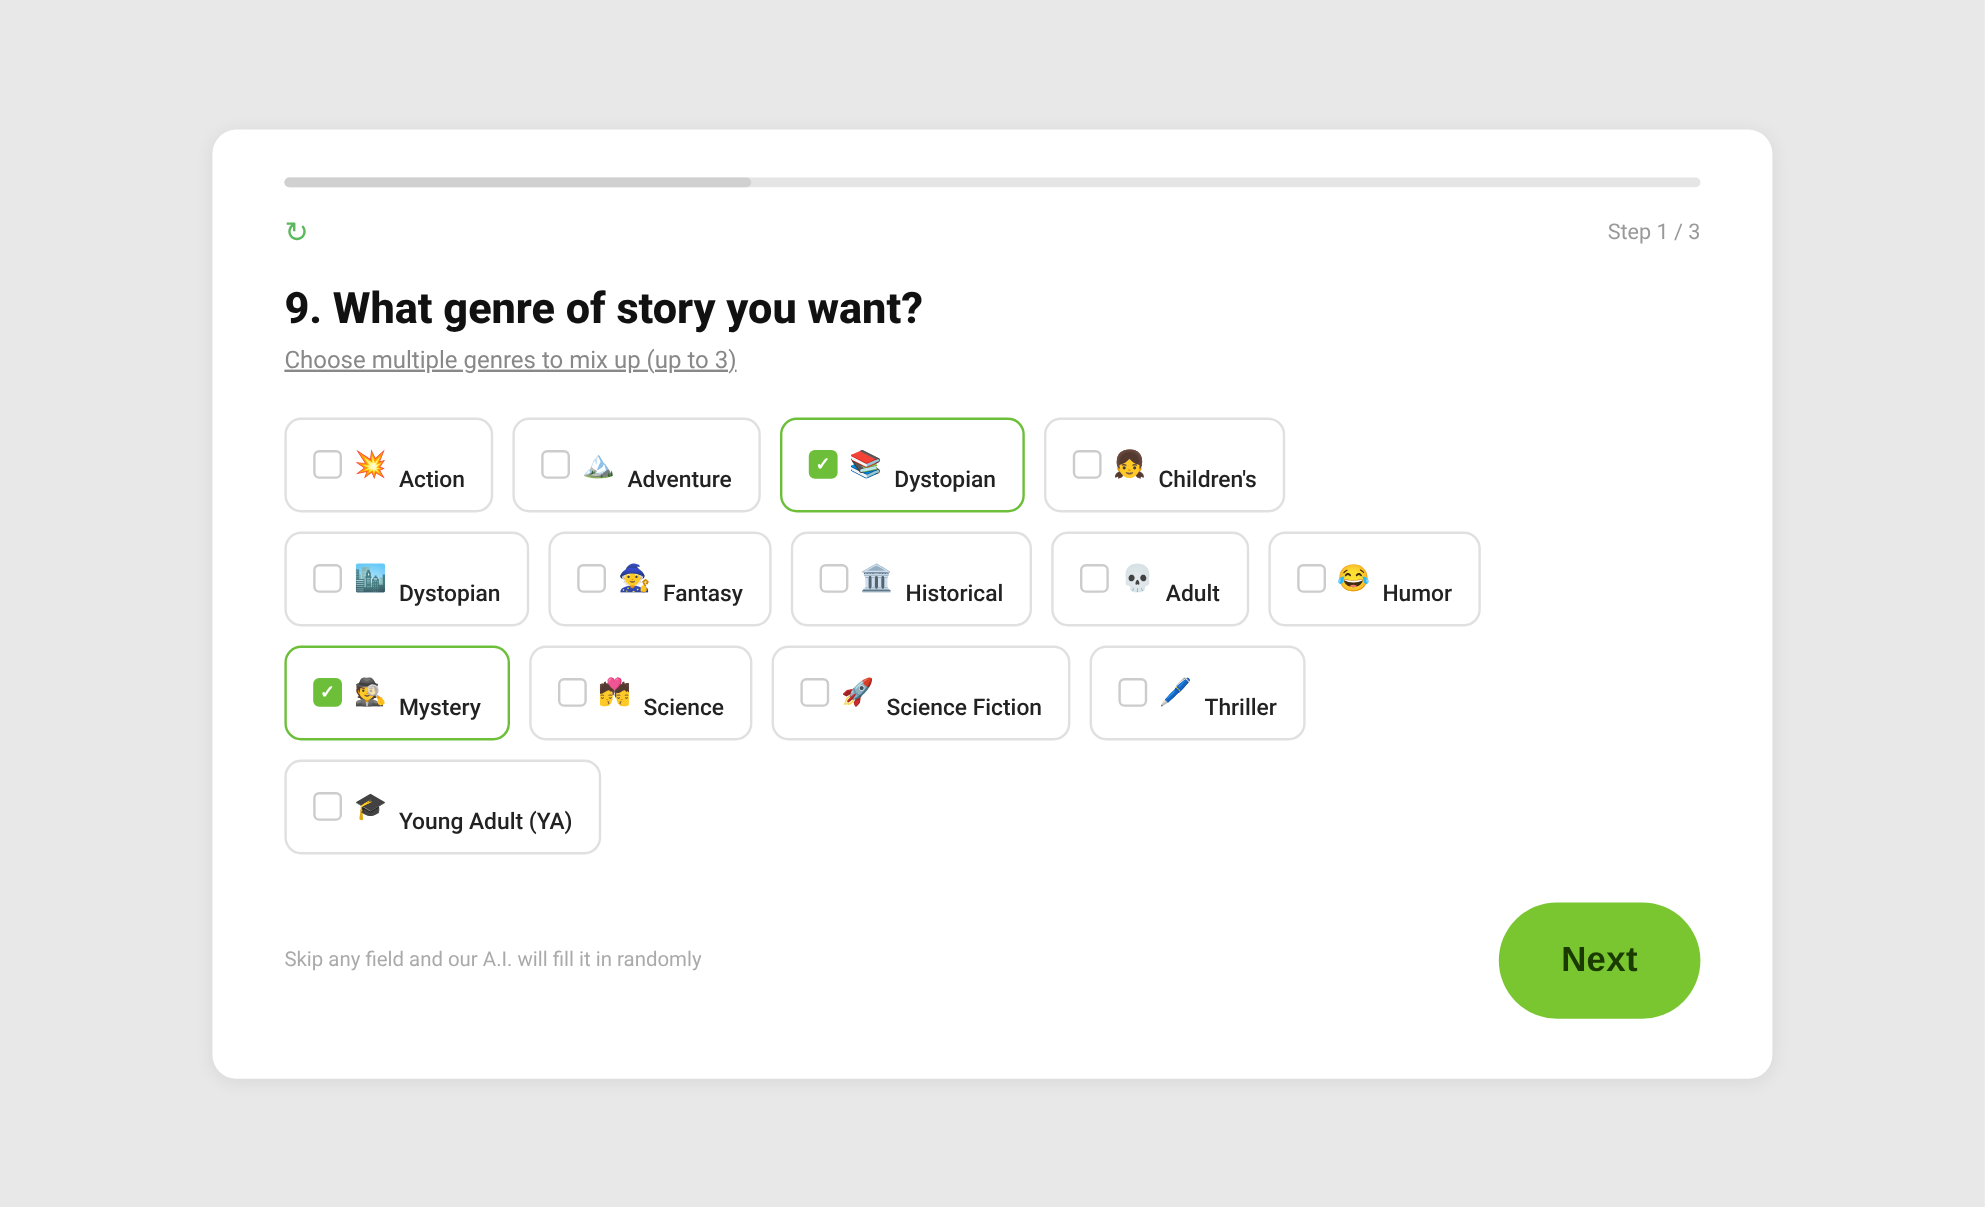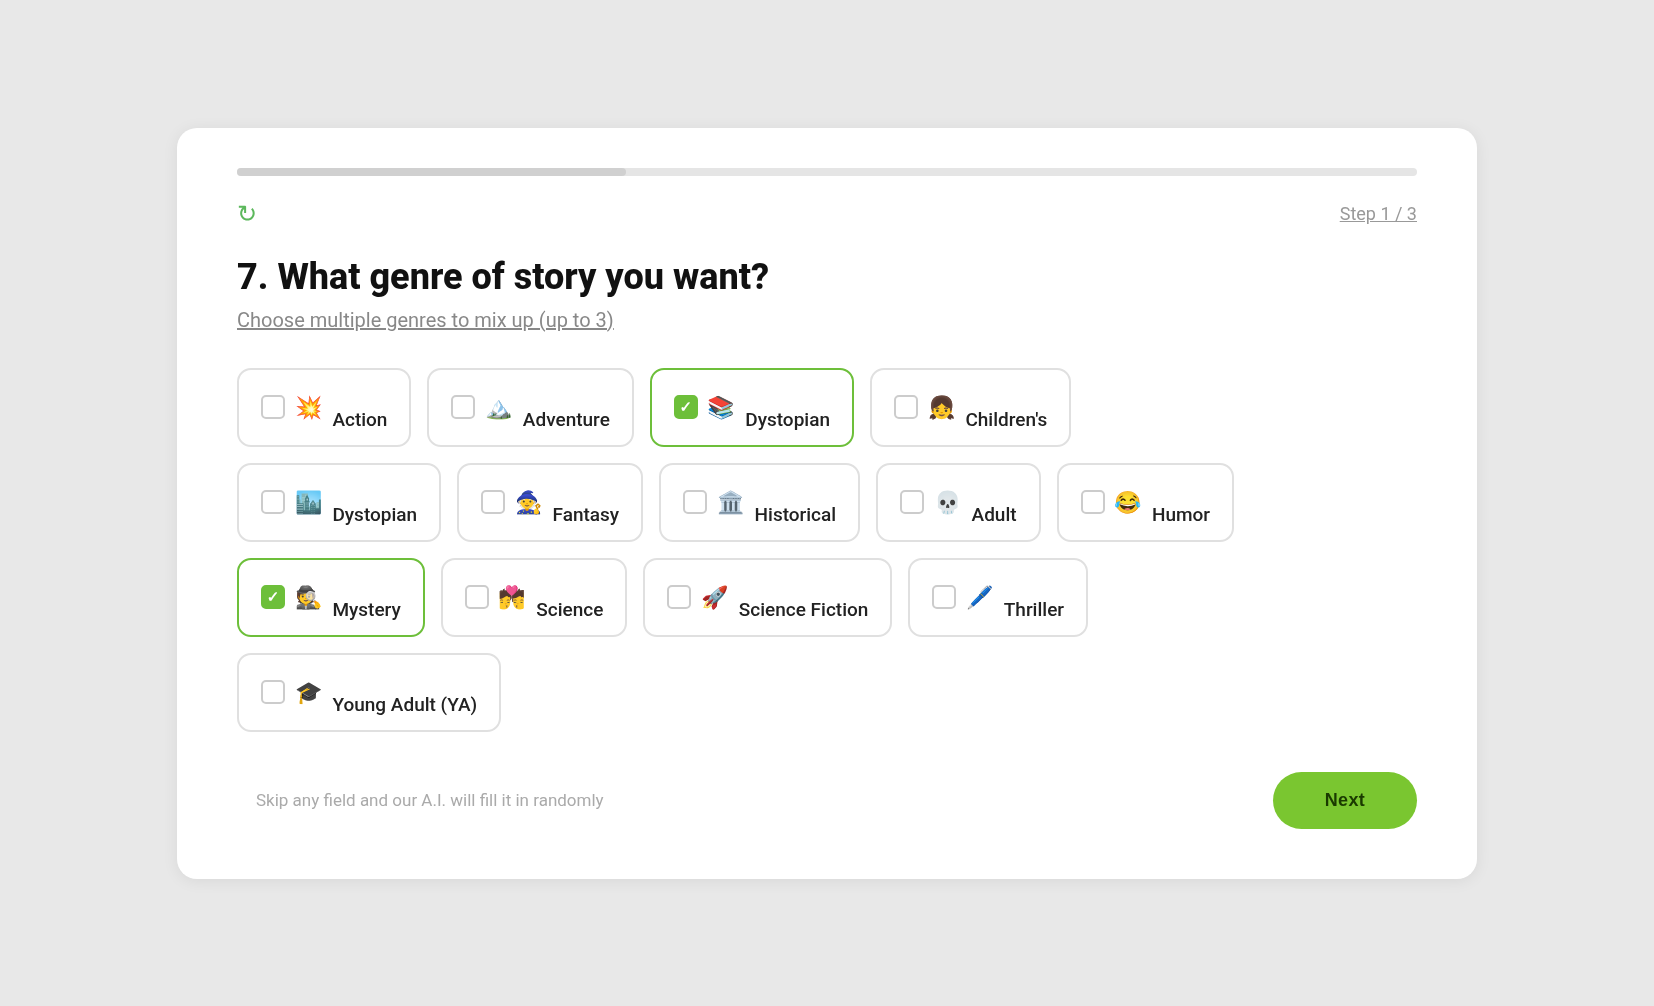--- a/index.html
+++ b/index.html
@@ -39,21 +39,20 @@
       margin-bottom: 28px;
     }
     .refresh-icon {
       color: #5cb85c;
       font-size: 24px;
       cursor: pointer;
     }
     .step-label {
       color: #999;
       font-size: 18px;
-      text-decoration: underline;
     }
     .question-title {
       font-size: 36px;
       font-weight: 800;
       color: #111;
       margin-bottom: 10px;
     }
     .question-subtitle {
       font-size: 20px;
       color: #888;
@@ -124,48 +123,47 @@
       margin-top: 24px;
     }
     .footer-row {
       display: flex;
       align-items: center;
       justify-content: space-between;
     }
     .skip-text {
       color: #aaa;
       font-size: 17px;
-      margin-left: 19px;
     }
     .next-button {
       background: #7ac630;
       color: #1a3a00;
-      font-size: 18px;
+      font-size: 29px;
       font-weight: 800;
       border: none;
       border-radius: 50px;
-      padding: 18px 52px;
+      padding: 32px 52px;
       cursor: pointer;
       letter-spacing: 0.3px;
     }
   </style>
 </head>
 <body>
 
 <div class="card">
   <div class="progress-bar-container">
     <div class="progress-bar-fill"></div>
   </div>
 
   <div class="header-row">
     <div class="refresh-icon">↻</div>
     <div class="step-label">Step 1 / 3</div>
   </div>
 
-  <div class="question-title">7. What genre of story you want?</div>
+  <div class="question-title">9. What genre of story you want?</div>
   <div class="question-subtitle">Choose multiple genres to mix up (up to 3)</div>
 
   <div class="genres-grid" id="genres-grid">
 
   <div class="genres-row">
         <div class="genre-chip">
           <div class="checkbox"></div>
           <span class="genre-emoji">💥</span>
           <span class="genre-label">Action</span>
         </div>

